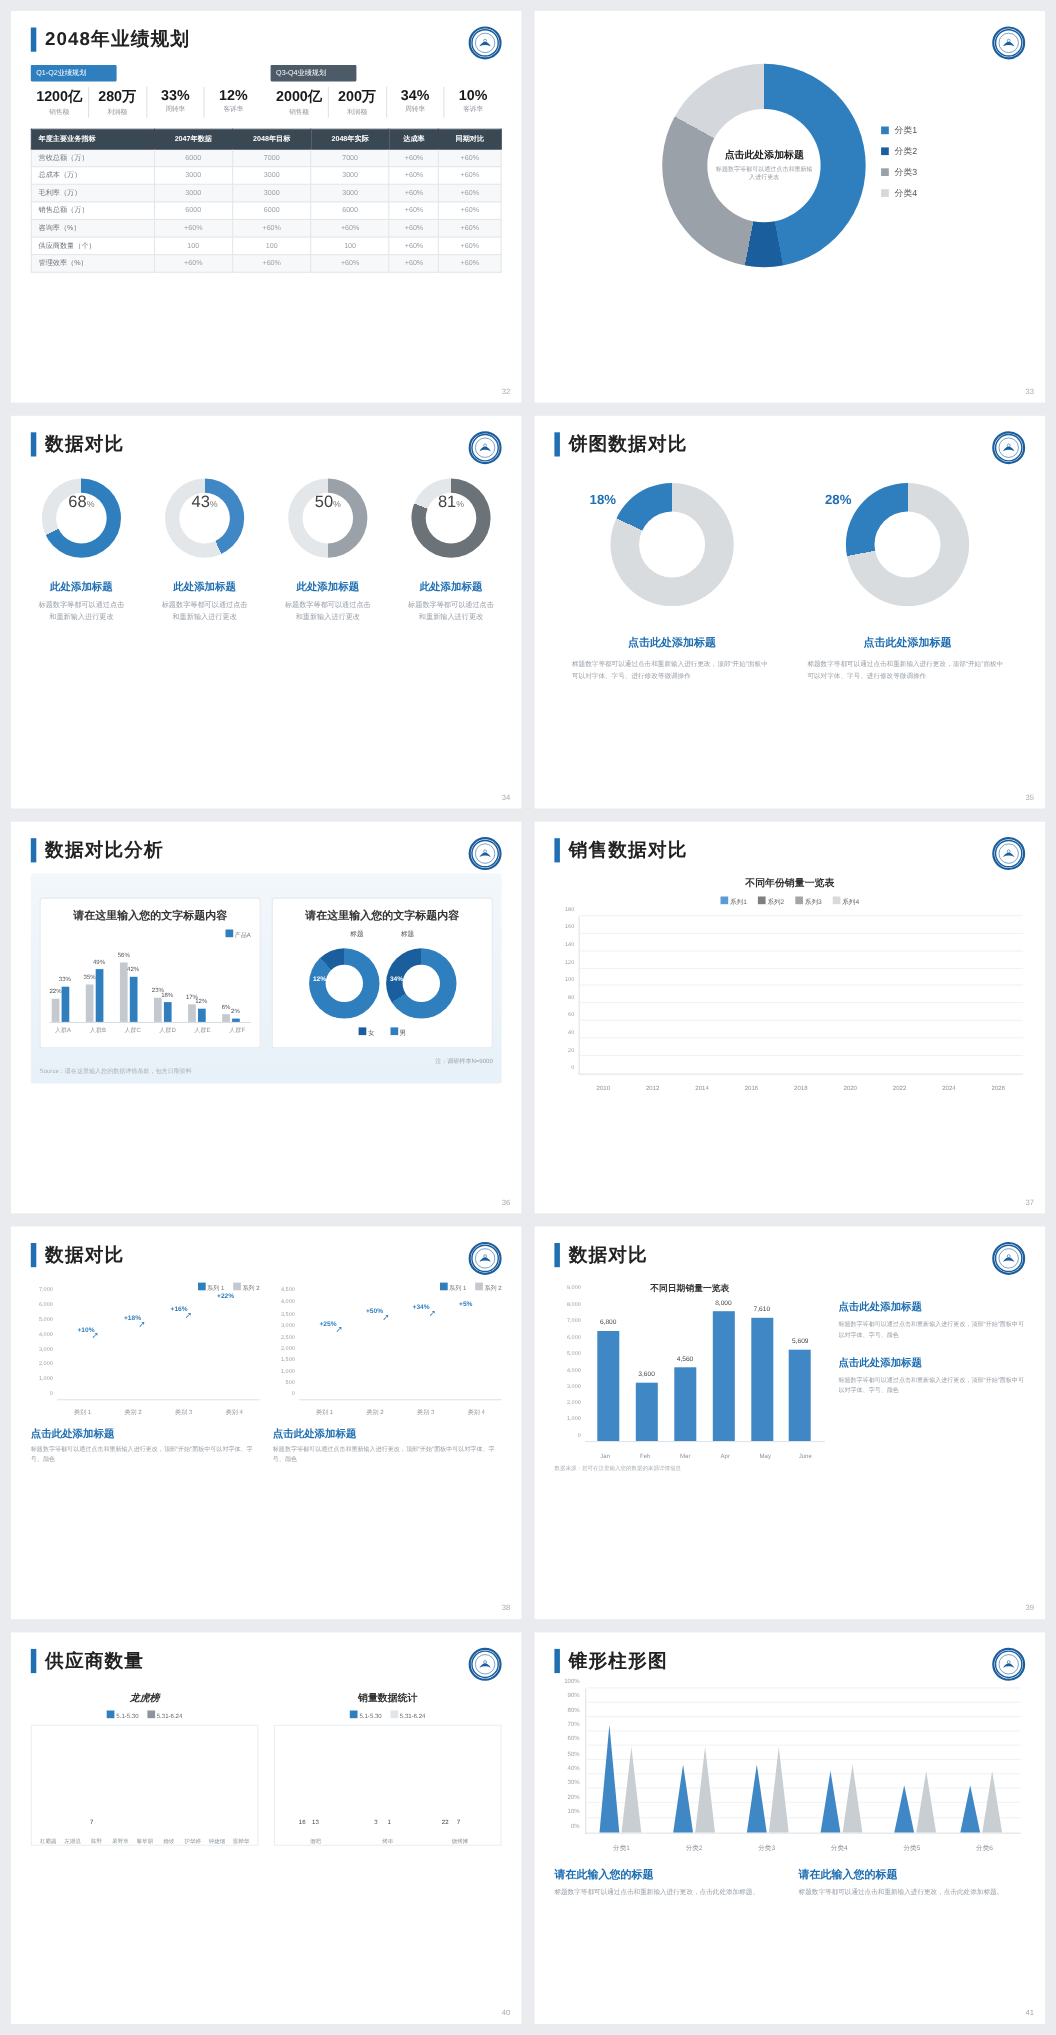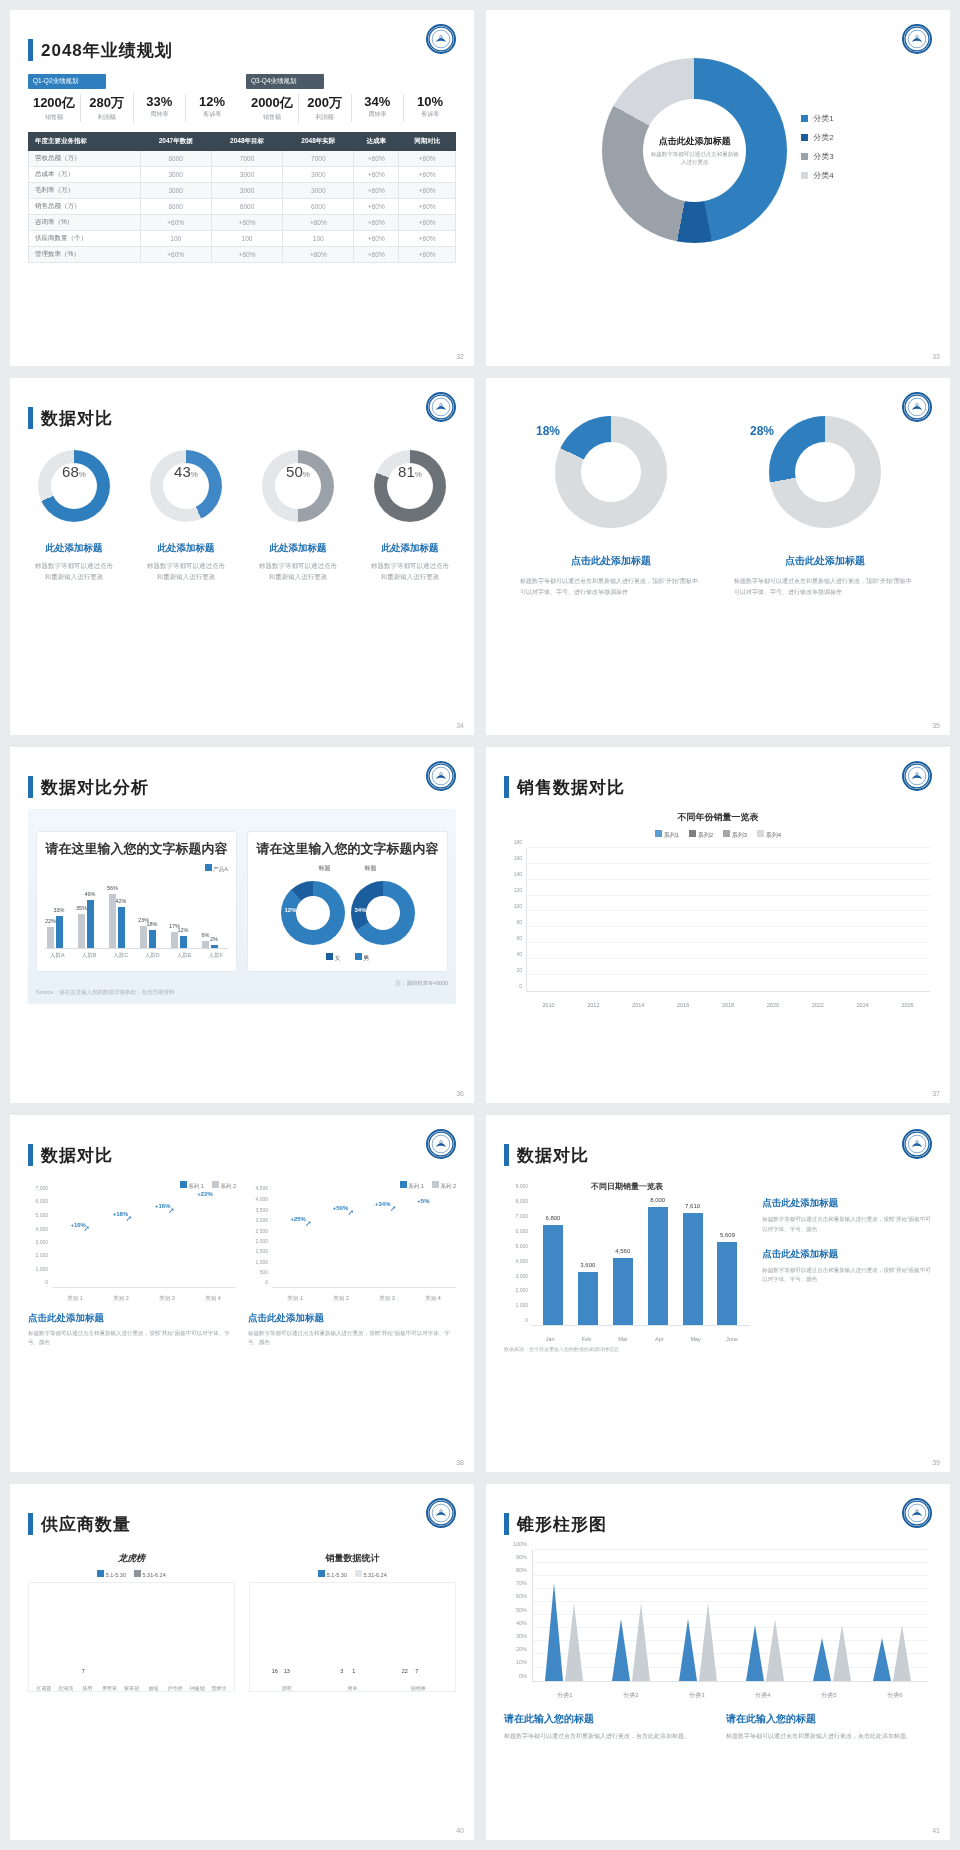--- a/index.html
+++ b/index.html
@@ -20,21 +20,21 @@
   .slide {
     background:#fff;
     position:relative;
     overflow:hidden;
     padding:14px 18px;
   }
   .slide-num {
     position:absolute; right:10px; bottom:6px;
     font-size:7px; color:#aaa;
   }
-  .title-row { display:flex; align-items:flex-start; gap:8px;margin-top:15px; }
+  .title-row { display:flex; align-items:flex-end; gap:8px; }
   .title-bar { width:5px; height:22px; background:#1f6fb2; }
   .title-text { font-size:17px; font-weight:bold; color:#222; letter-spacing:1px; }
   .logo {
     position:absolute; right:18px; top:14px;
     width:30px; height:30px; border-radius:50%;
     background:#fff; border:2px solid #1b5e9e;
     display:flex; align-items:center; justify-content:center;
   }
   .logo svg { width:26px; height:26px; }
 
@@ -106,21 +106,21 @@
   .pct-lbl { font-size:12px; font-weight:bold; color:#1f6fb2; position:absolute; }
   .s35-h { font-size:10px; font-weight:bold; color:#1f6fb2; margin-top:26px; }
   .s35-d { font-size:6px; color:#9aa1a8; line-height:1.7; margin-top:8px; padding:0 16px; text-align:left; }
 
   
   .s36-wrap { display:flex; gap:10px; margin-top:14px; }
   .card {
     background:#fff; border:1px solid #e6eaee; border-radius:3px; padding:8px;
     flex:1;
   }
-  .card-t { font-size:13px; font-weight:bold; text-align:center; color:#333; margin-bottom:6px; }
+  .card-t { font-size:10px; font-weight:bold; text-align:center; color:#333; margin-bottom:6px; }
   .s36-bg { background:linear-gradient(180deg,#f2f7fb,#e8f1f8); padding:8px; margin-top:10px; border-radius:2px;}
   .bars36 { display:flex; align-items:flex-end; gap:7px; height:74px; padding:0 2px; border-bottom:1px solid #d6dde3;}
   .bgroup { display:flex; align-items:flex-end; gap:1.5px; flex:1; height:100%; position:relative;}
   .bar { width:7px; position:relative; }
   .bar span { position:absolute; top:-9px; left:50%; transform:translateX(-50%); font-size:5.5px; color:#4a4f55; white-space:nowrap;}
   .blue { background:#2f7fbf; }
   .gray { background:#c3c9ce; }
   .axis36 { display:flex; gap:7px; margin-top:3px; }
   .axis36 div { flex:1; text-align:center; font-size:5.5px; color:#8d949b;}
   .lg36 { display:flex; gap:8px; justify-content:flex-end; font-size:5.5px; color:#777; margin-bottom:2px;}
@@ -434,20 +434,24 @@
             </div>
         </div>
         <div class="s34-h">此处添加标题</div>
         <div class="s34-d">标题数字等都可以通过点击和重新输入进行更改</div>
       </div>
     </div>
     <div class="slide-num">34</div>
   </section>
 
   <section class="slide">
+    <div class="title-row">
+      <div class="title-bar"></div>
+      <div class="title-text">饼图数据对比</div>
+    </div>
     <div class="logo">
       <svg viewBox="0 0 100 100">
           <circle cx="50" cy="50" r="46" fill="none" stroke="#1b5e9e" stroke-width="5"></circle>
           <circle cx="50" cy="50" r="34" fill="none" stroke="#1b5e9e" stroke-width="2"></circle>
           <path d="M30 62 Q50 30 70 62 Q50 52 30 62Z" fill="#1b5e9e"></path>
           <circle cx="50" cy="42" r="5" fill="#fff" stroke="#1b5e9e" stroke-width="2"></circle>
         </svg>
     </div>
 
     <div class="s35-row">

